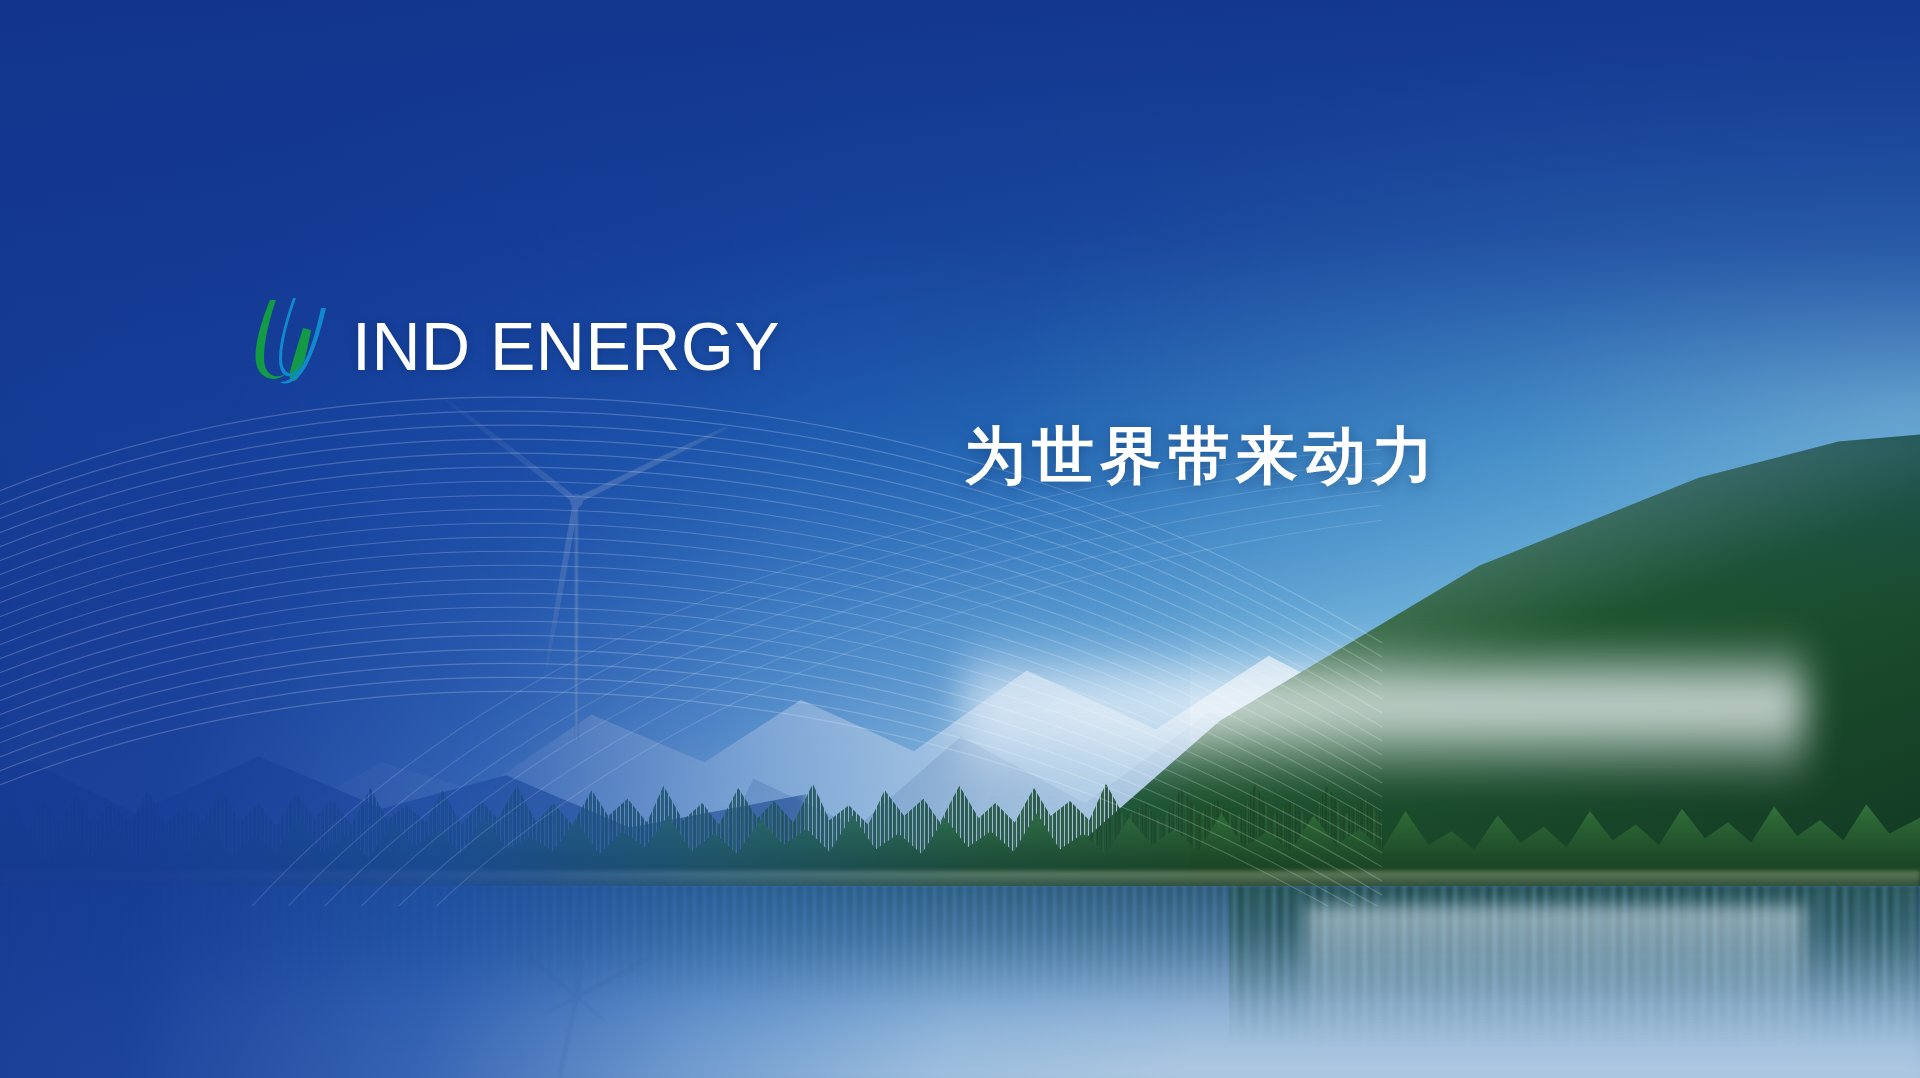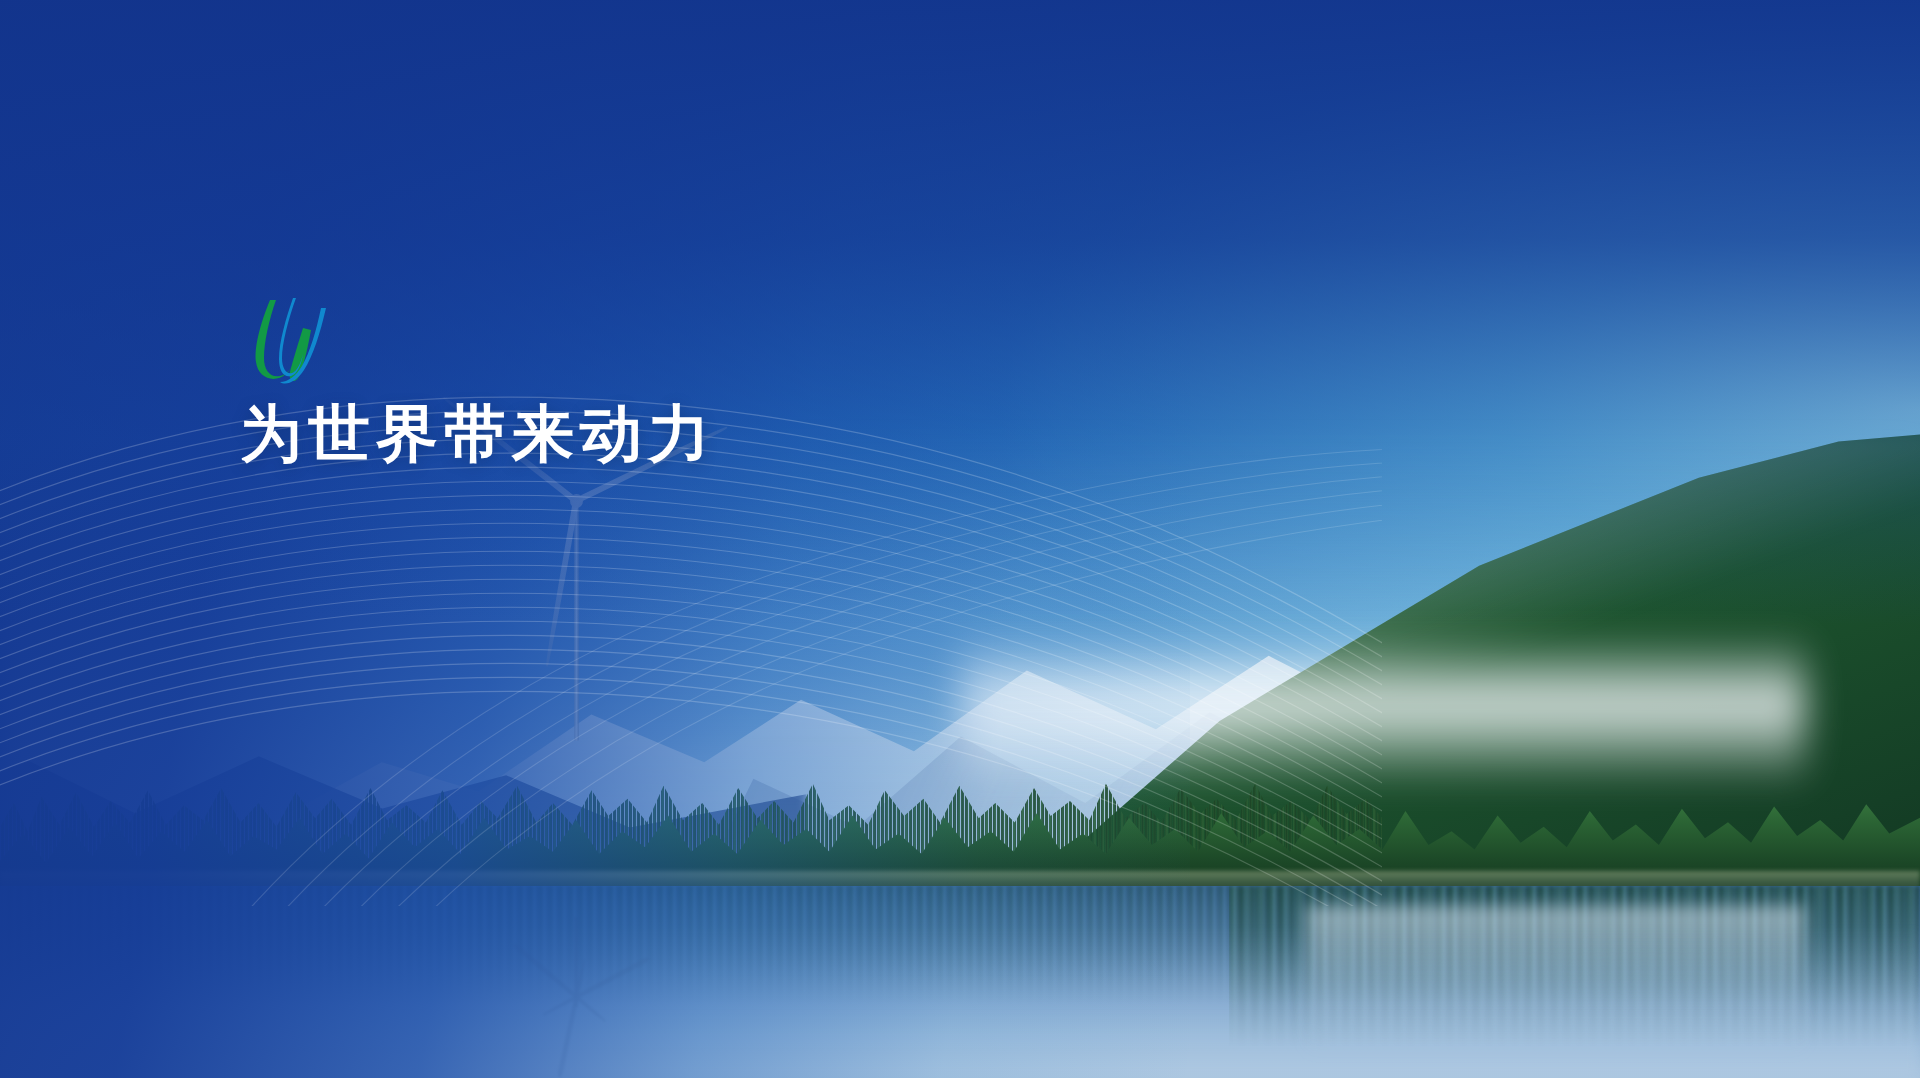--- a/index.html
+++ b/index.html
@@ -186,21 +186,21 @@
   .brand-word{
     color:#ffffff;
     font-size:68px;
     line-height:68px;
     letter-spacing:0.5px;
     font-weight:400;
     white-space:nowrap;
     text-shadow:0 2px 10px rgba(8,30,80,.30);
     transform:translateY(-2px);
   }
-  .slogan{margin-top:14px;}
+  .slogan{margin-top:36px;text-align:right;}
   .slogan-line{
     color:#ffffff;
     font-size:62px;
     line-height:1.22;
     font-weight:700;
     letter-spacing:6px;
     text-shadow:0 3px 14px rgba(10,40,90,.38);
     white-space:nowrap;
   }
   .slogan-line.indent{padding-left:236px;}
@@ -300,20 +300,21 @@
 
           <path d="M63 34 C58 50, 53 66, 50 78 C48 86, 54 90, 58 84 C62 78, 67 58, 71 36 Z" fill="#129a45"></path>
 
           <path d="M56 4 C48 26, 42 50, 42 64 C42 76, 48 82, 54 78 C58 75, 61 68, 63 60
                    C61 72, 57 80, 51 82 C44 84, 39 77, 39 65 C39 48, 46 24, 53 4 Z" fill="#1089cf"></path>
 
           <path d="M86 14 C80 40, 73 62, 64 76 C56 88, 46 92, 40 88 C48 88, 56 82, 62 72
                    C70 58, 76 38, 81 14 Z" fill="#1089cf"></path>
         </svg>
       </div>
+      <div class="brand-word">IND ENERGY</div>
     </div>
 
     <div class="slogan">
       <div class="slogan-line">为世界带来动力</div>
     </div>
 
   </div>
 
 </div>
 

